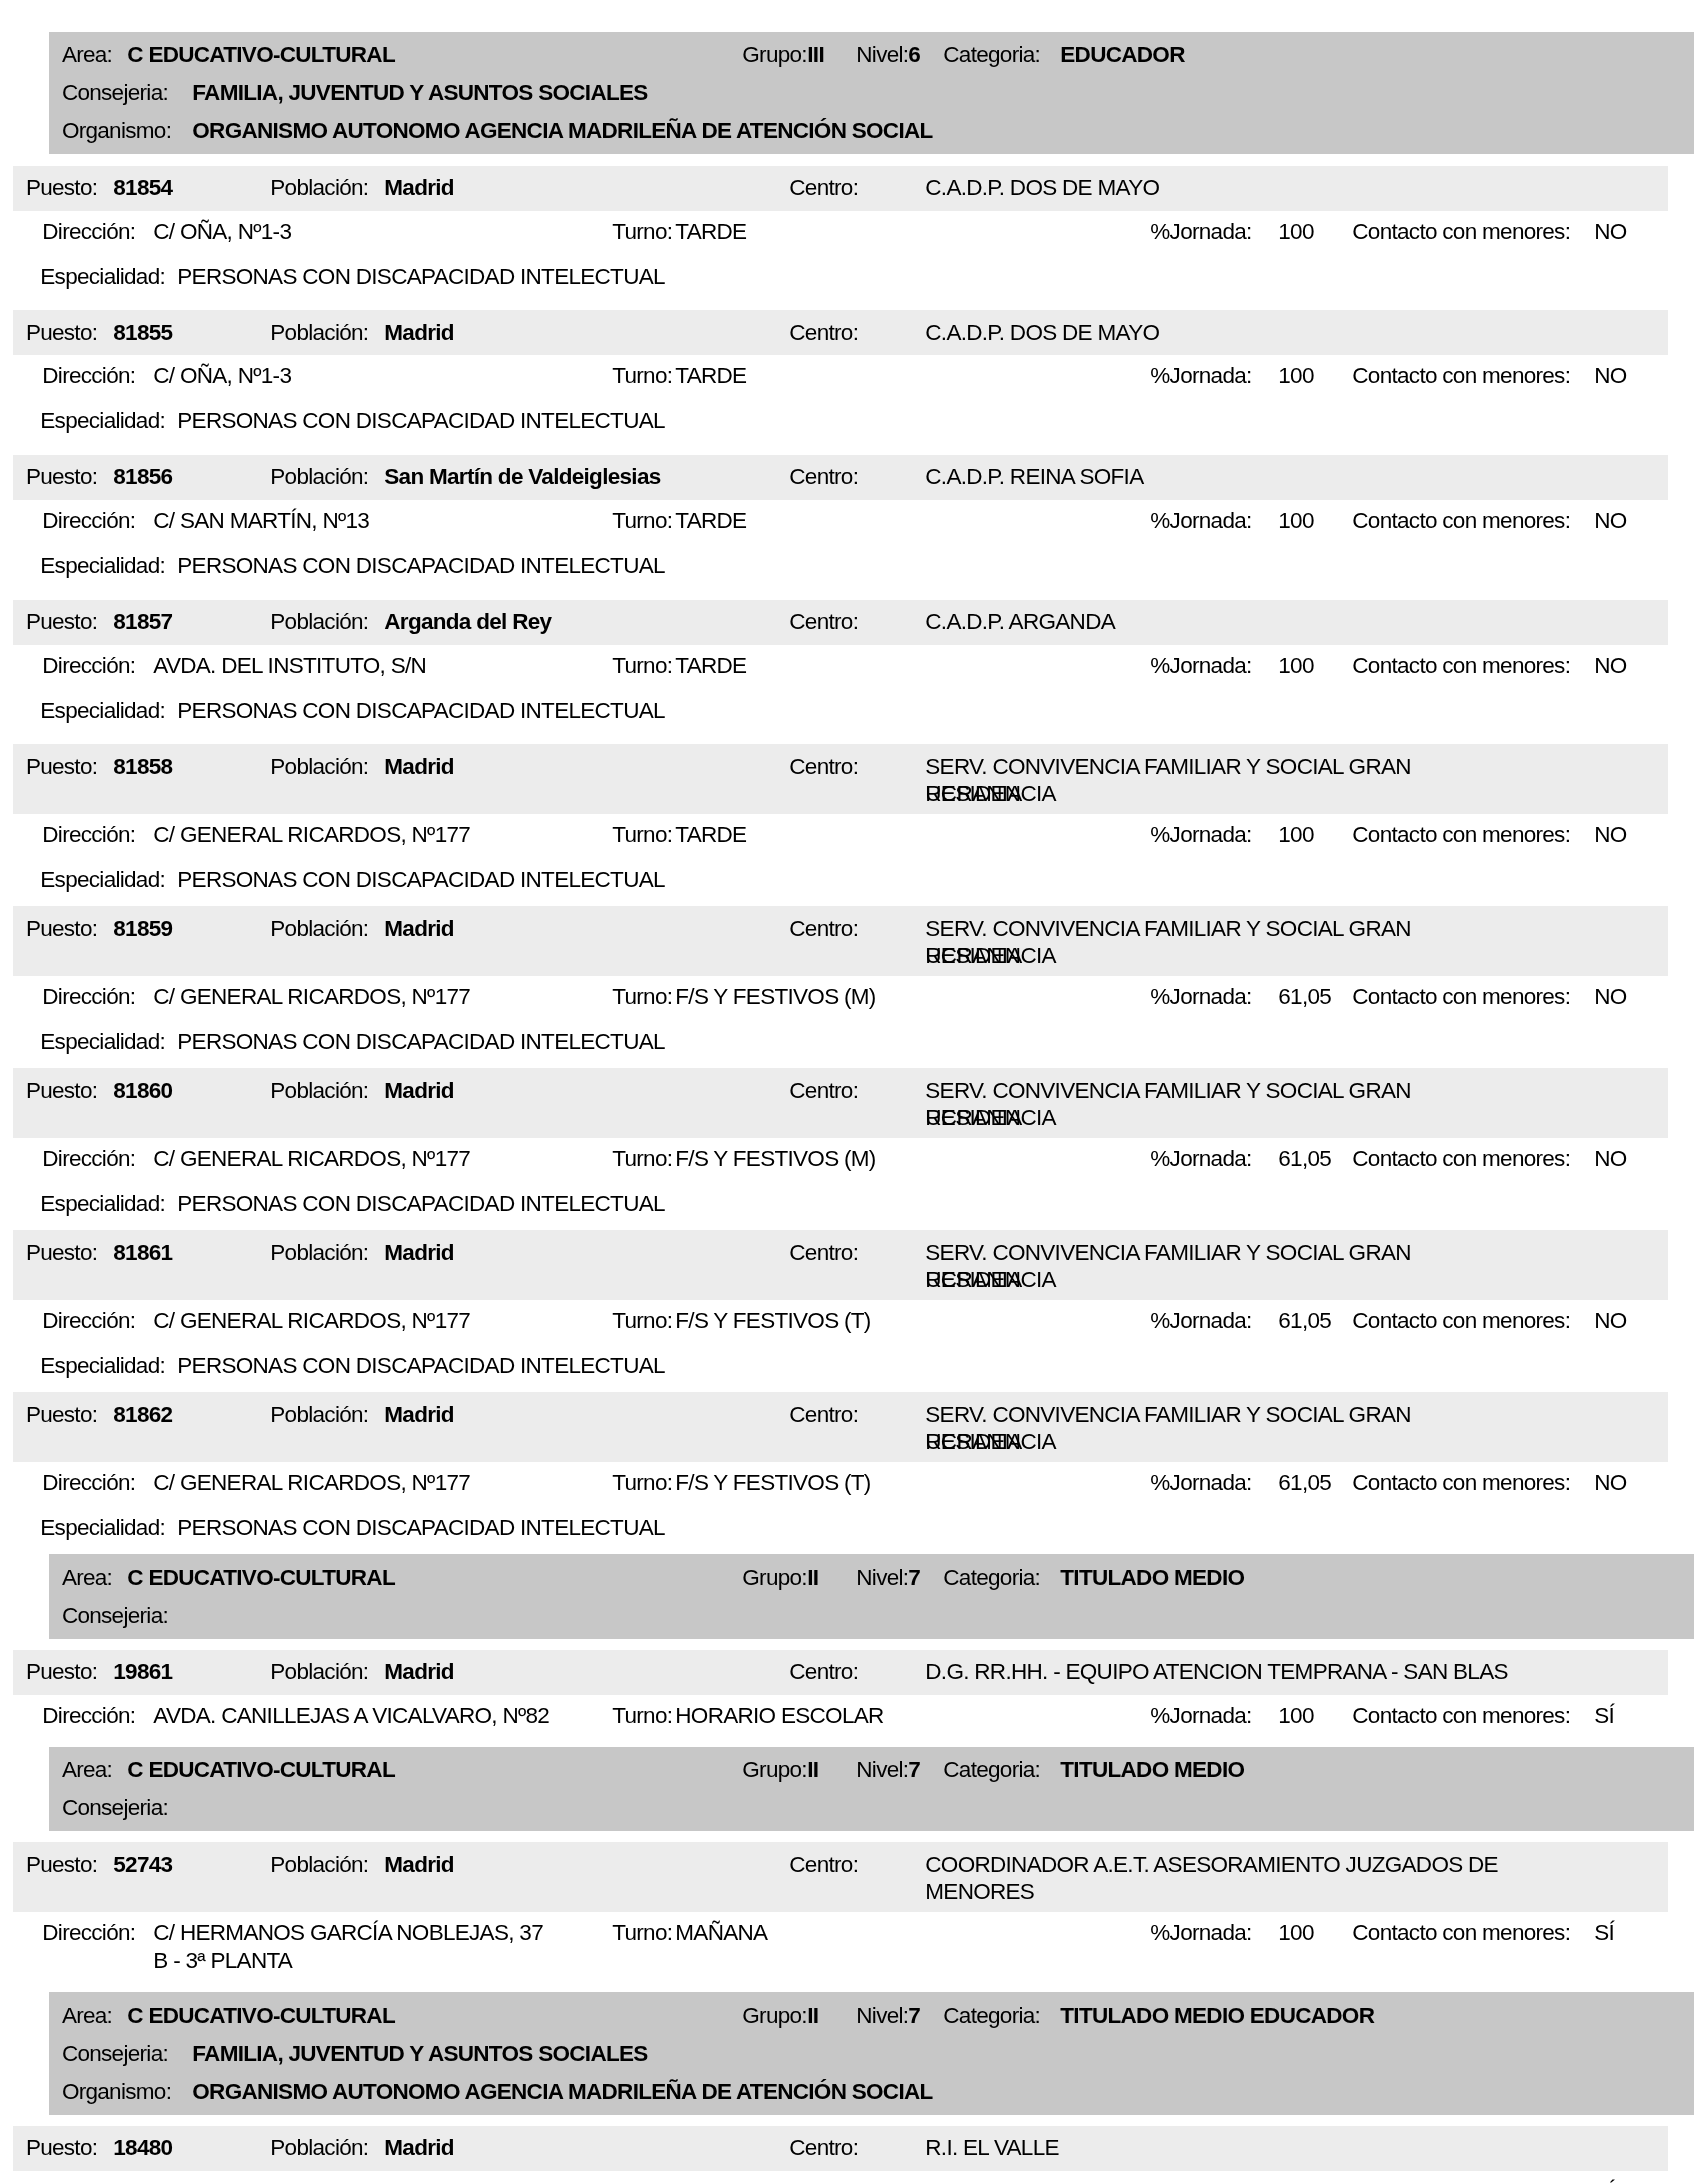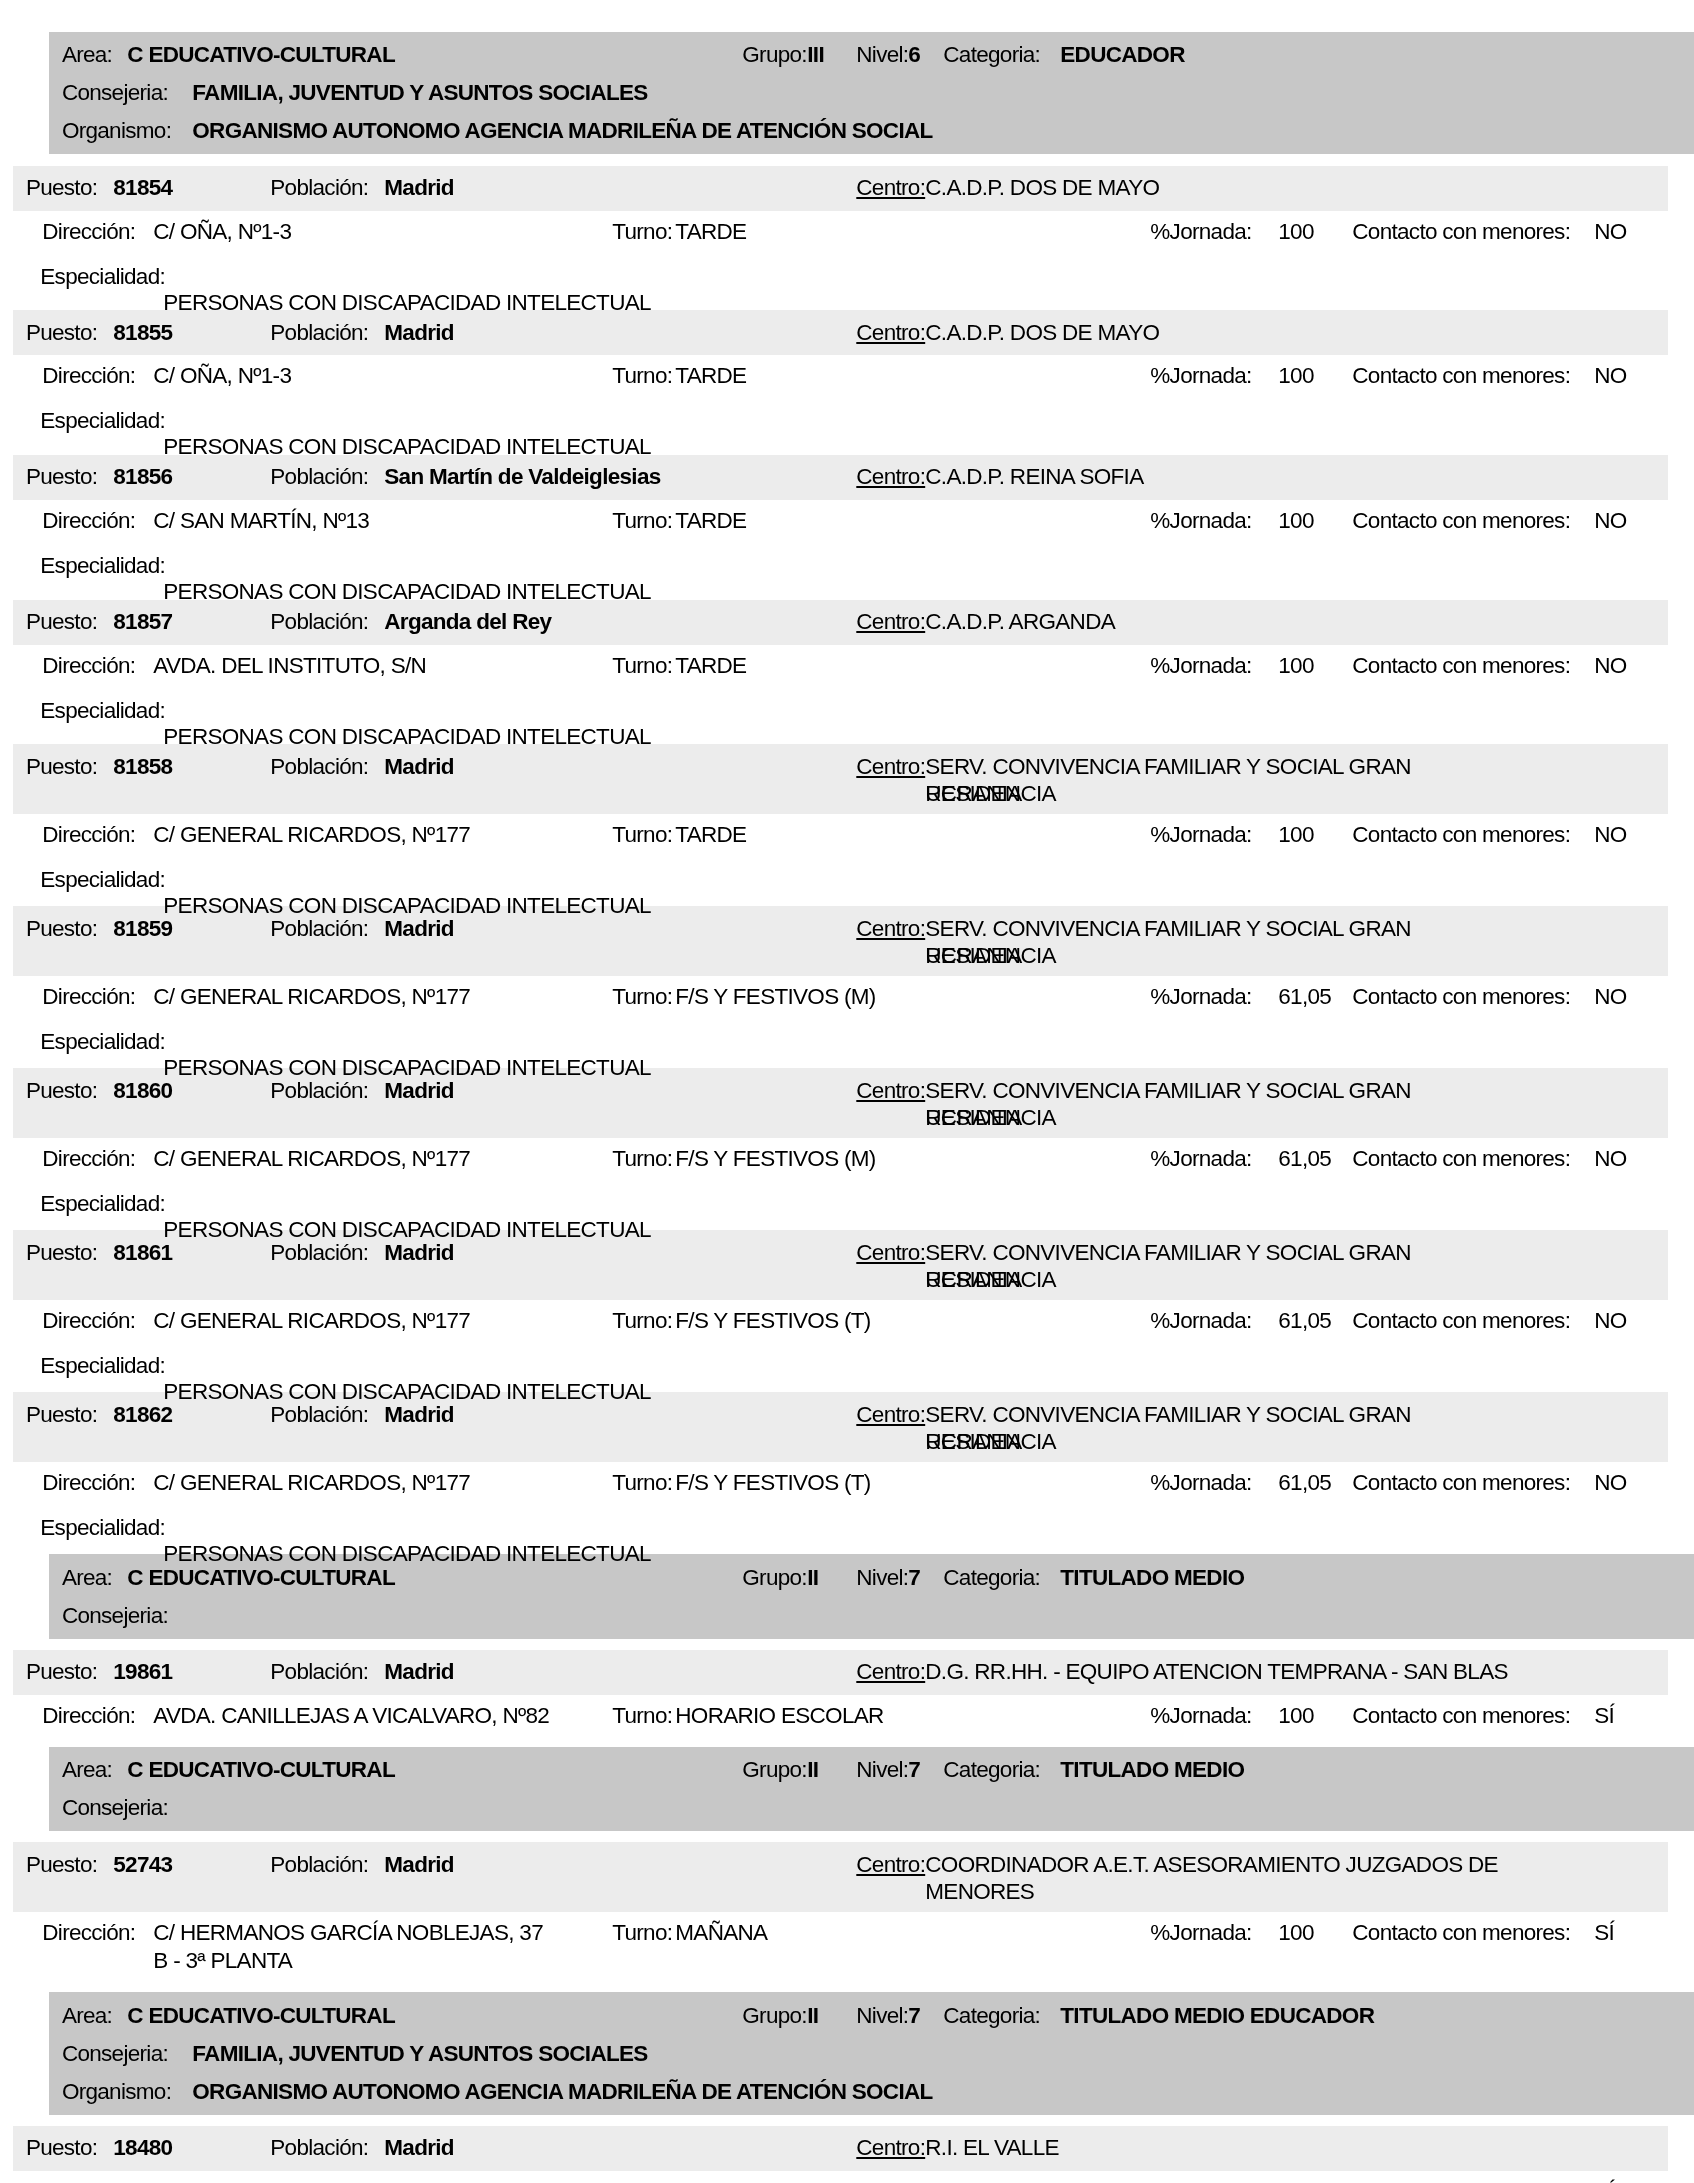--- a/index.html
+++ b/index.html
@@ -27,41 +27,41 @@
   .puesto-section.tall .esp-row{margin-bottom:12px;}
   .puesto-section.no-esp{margin-bottom:11.2px;}
   .abs{position:absolute;top:0;white-space:nowrap;}
   .wrap{white-space:normal;line-height:27px;}
   .b{font-weight:bold;}
   
   .c-lab1{left:12.6px;}       
   .c-pnum{left:100px;}
   .c-poblab{left:257px;}
   .c-pobval{left:371px;}
-  .c-cenlab{left:843px;text-decoration:underline;}
+  .c-cenlab{left:776px;}
   .c-cenval{left:912px;width:618px;}
   .c-areaval{left:78px;}
   .c-grulab{left:693px;}
   .c-gruval{left:758px;}
   .c-nivlab{left:807px;}
   .c-nivval{left:859px;}
   .c-catlab{left:894px;}
   .c-catval{left:1011px;}
   .c-conslab{left:12.6px;}
   .c-consval{left:143px;}
   .c-dirlab{left:29px;}
   .c-dirval{left:140px;width:450px;}
   .c-turlab{left:587px;margin-left:12px;}
   .c-turval{left:662px;}
   .c-jorlab{left:1137px;}
   .c-jorval{left:1265px;}
   .c-ctmlab{left:1339px;}
   .c-ctmval{left:1581px;}
   .c-esplab{left:27px;}
-  .c-espval{left:150px;margin-top:26px;}
+  .c-espval{left:164px;}
 </style>
 </head>
 <body>
 
 <main id="doc">
   <section class="area-section">
     <div class="band area-band">
       <div class="area-line">
         <span class="abs c-lab1">Area:</span>
         <span class="abs c-areaval b">C  EDUCATIVO-CULTURAL</span>

